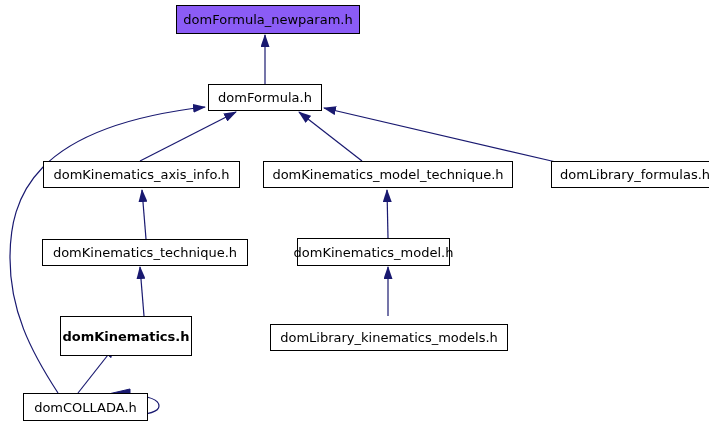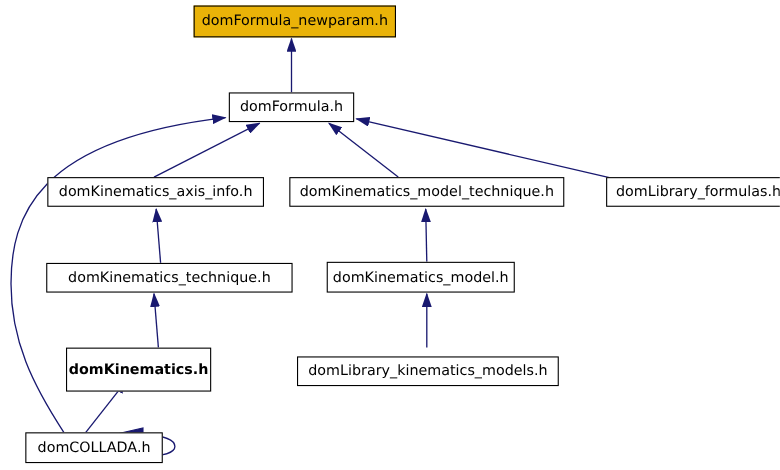--- a/index.html
+++ b/index.html
@@ -38,21 +38,21 @@
     border: 1px solid #000000;
     display: flex;
     align-items: center;
     justify-content: center;
     font-size: 13px;
     color: #000000;
     white-space: nowrap;
     cursor: pointer;
   }
   .node.highlighted {
-    background: #eab308;
+    background: #8b5cf6;
   }
 </style>
 </head>
 <body>
 
 <div class="canvas">
 
   <svg class="edge-layer" viewBox="0 0 709 427" xmlns="http://www.w3.org/2000/svg">
     <defs>
       <marker id="arrow" viewBox="0 0 13 9" refX="12" refY="4.5" markerWidth="13" markerHeight="9" orient="auto" markerUnits="userSpaceOnUse">
@@ -87,25 +87,25 @@
   </div>
 
   <div class="node" style="left:43px; top:161px; width:197px; height:27px;">
     <span>domKinematics_axis_info.h</span>
   </div>
 
   <div class="node" style="left:535px; top:161px; width:168px; height:27px;margin-left:16px;">
     <span>domLibrary_formulas.h</span>
   </div>
 
-  <div class="node" style="left:42px; top:239px; width:224px; height:27px;">
+  <div class="node" style="left:42px; top:239px; width:206px; height:27px;">
     <span>domKinematics_technique.h</span>
   </div>
 
-  <div class="node" style="left:297px; top:238px; width:171px; height:28px;">
+  <div class="node" style="left:297px; top:238px; width:153px; height:28px;">
     <span>domKinematics_model.h</span>
   </div>
 
   <div class="node" style="left:60px; top:316px; width:132px; height:40px;font-weight:bold;">
     <span>domKinematics.h</span>
   </div>
 
   <div class="node" style="left:270px; top:324px; width:238px; height:27px;">
     <span>domLibrary_kinematics_models.h</span>
   </div>

